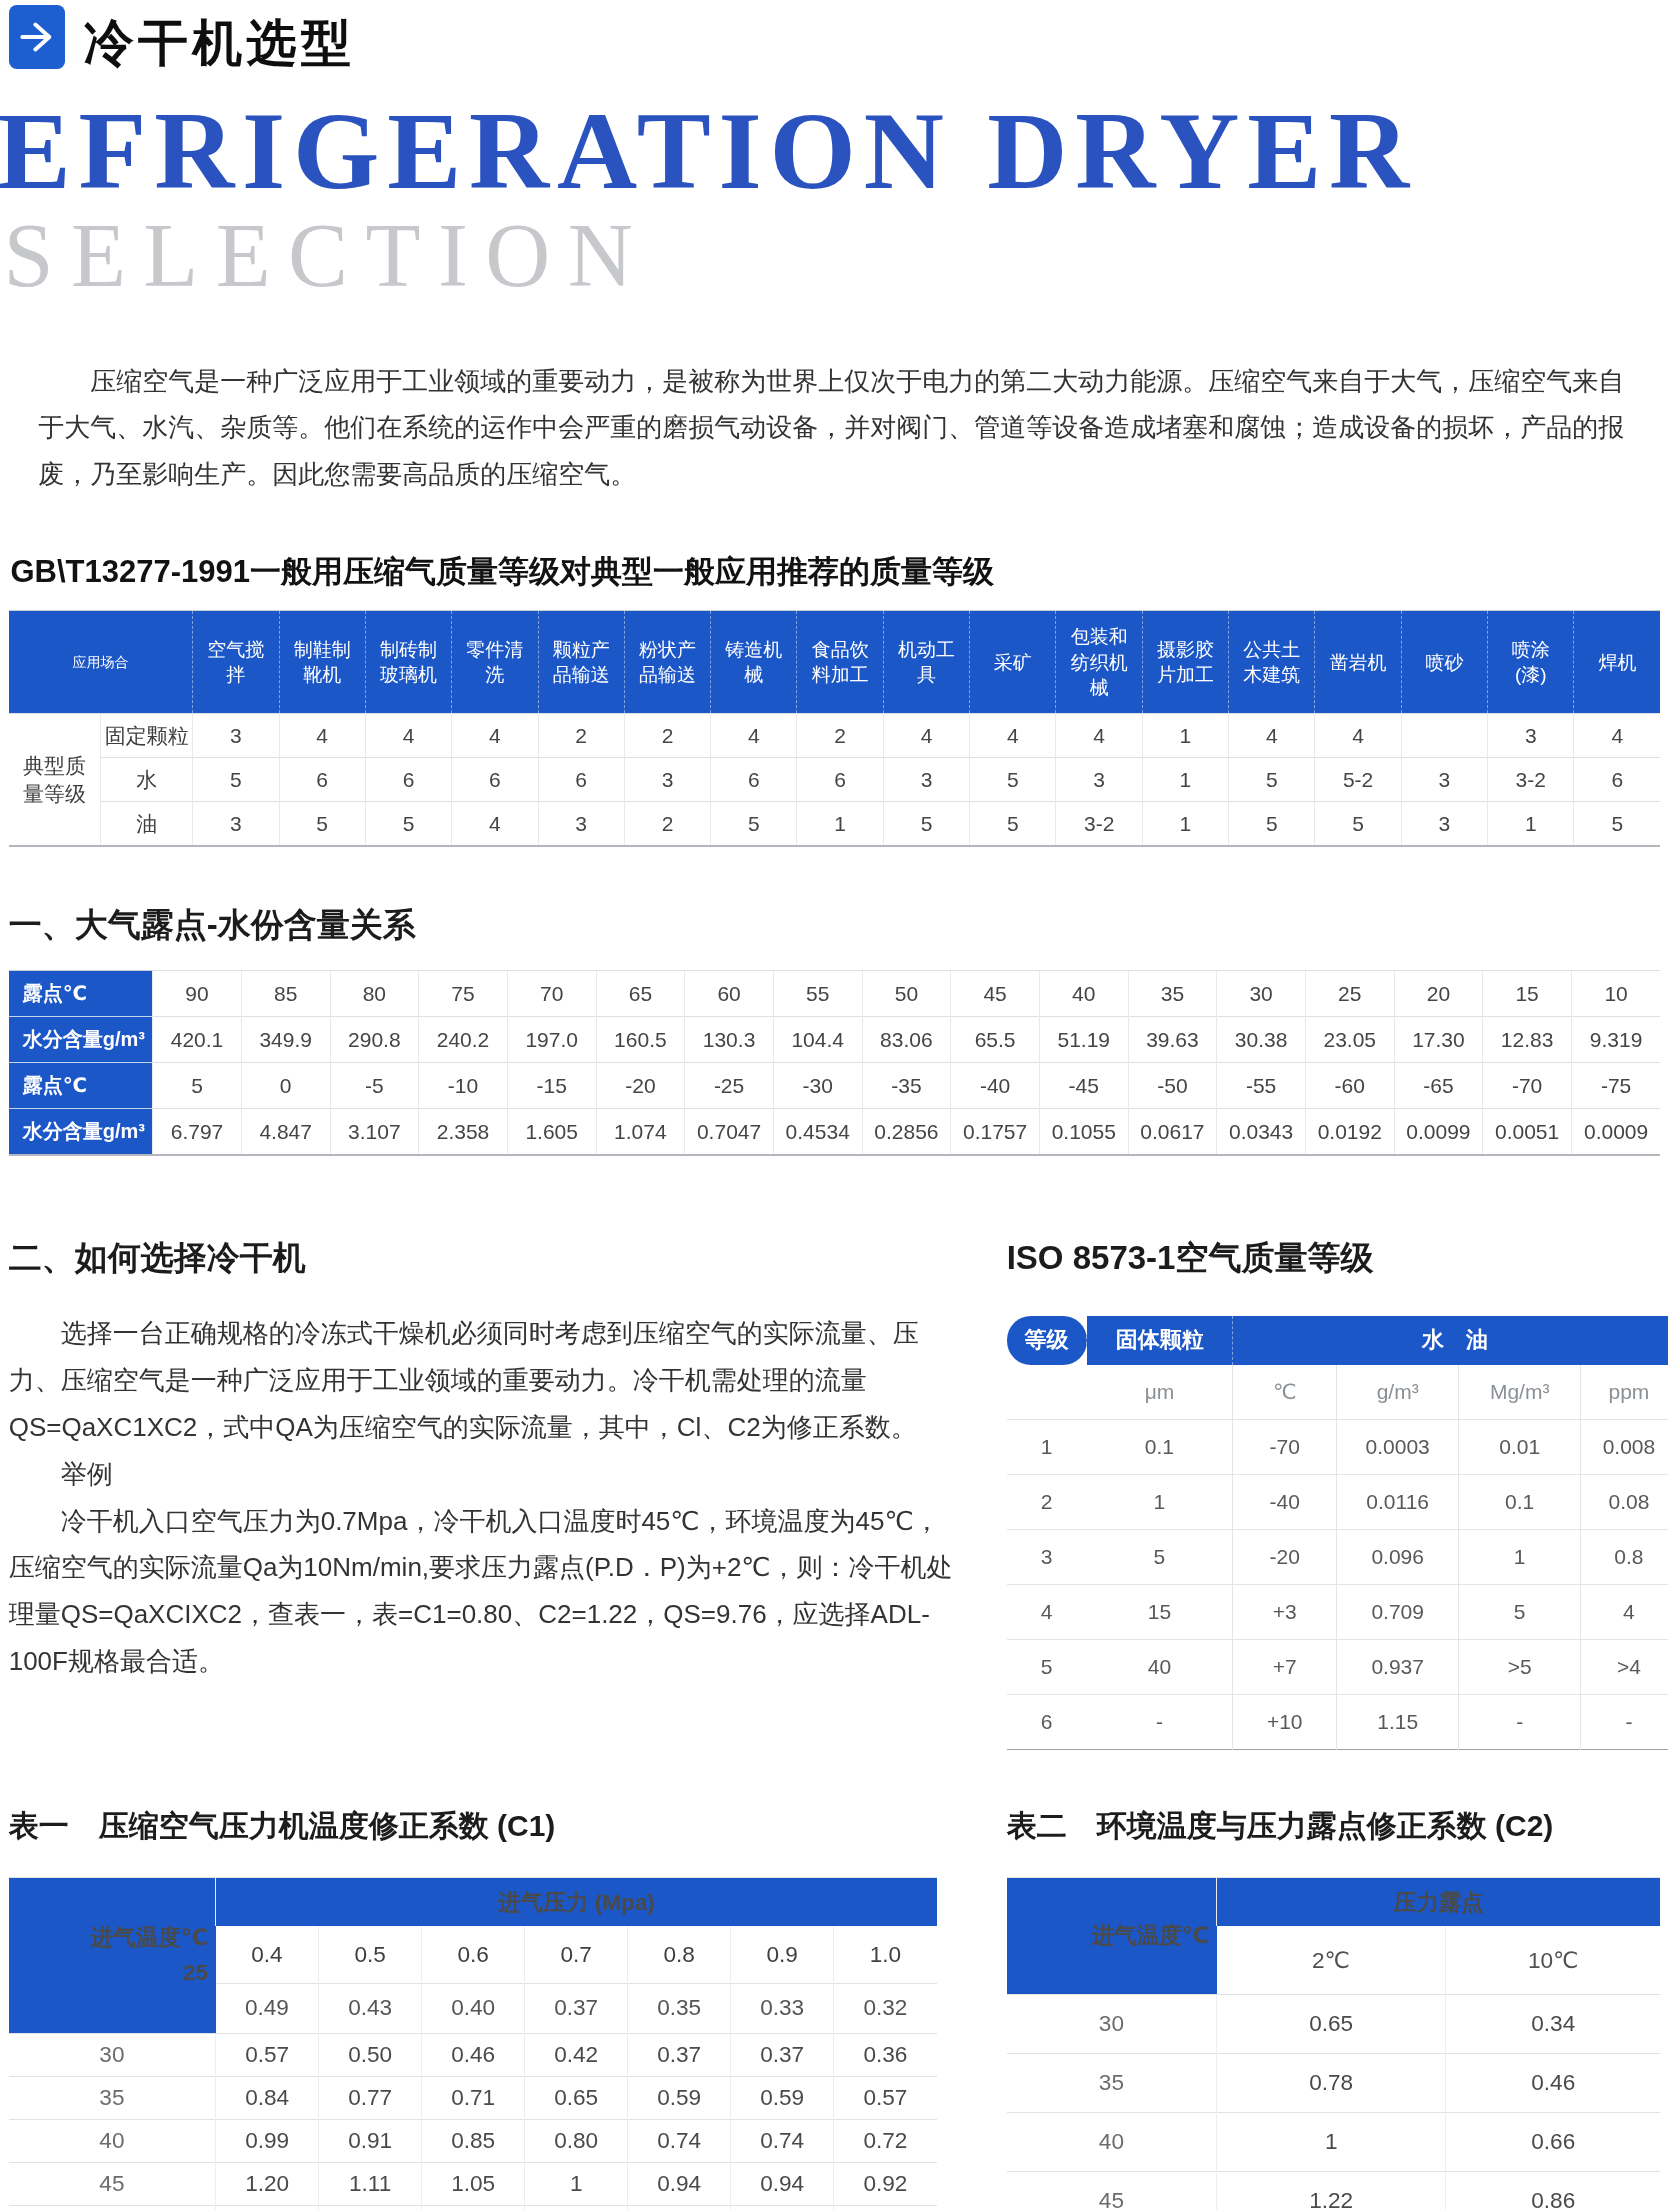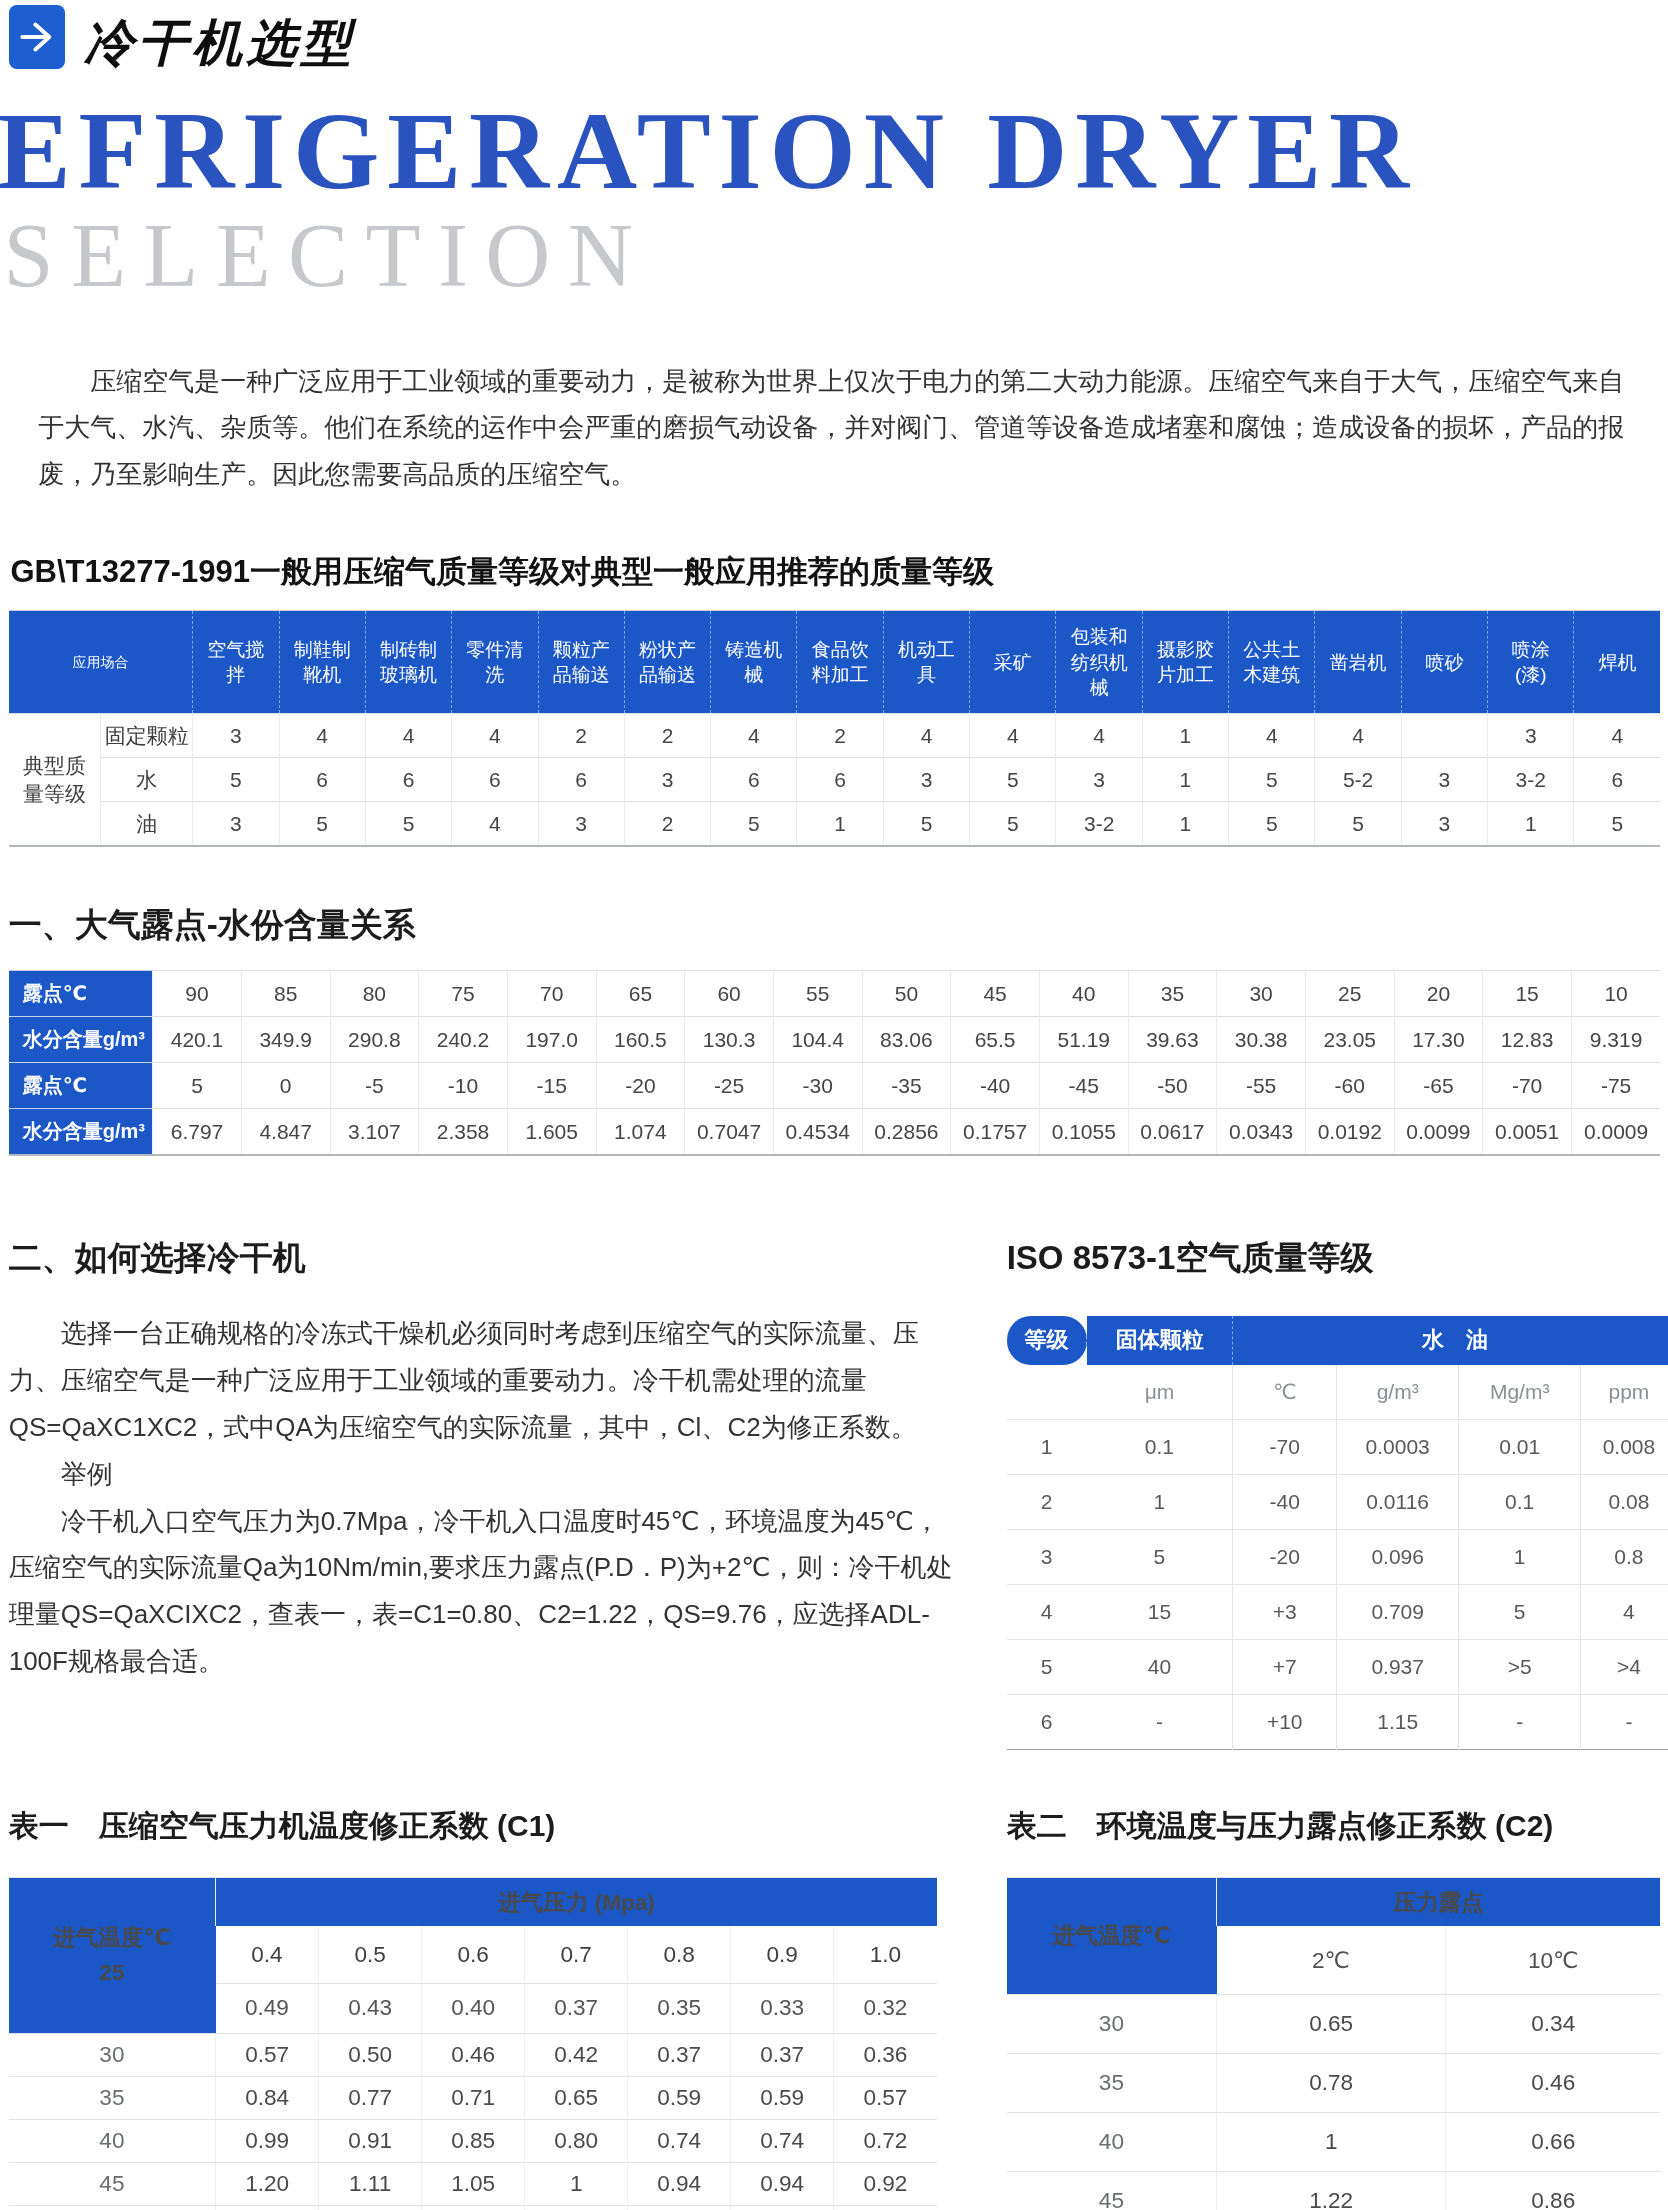--- a/index.html
+++ b/index.html
@@ -14,21 +14,21 @@
     padding: 5.2px 8.7px 0 8.7px;
     overflow: hidden;
   }
   
   .doc-header { display:flex; align-items:flex-start; gap:19px; }
   .hdr-icon {
     width:56px; height:64px; background:#1d5ed0; border-radius:7.8px;
     display:flex; align-items:center; justify-content:center; flex:0 0 auto;
   }
   .hdr-icon svg { width:40px; height:40px; }
-  .hdr-title { font-size:50px; font-weight:700; color:#0e0e0e; letter-spacing:4.3px; margin-top:5.2px;font-style:italic; }
+  .hdr-title { font-size:50px; font-weight:700; color:#0e0e0e; letter-spacing:4.3px; margin-top:5.2px; }
   .title-en {
     font-family:"Liberation Serif","DejaVu Serif",serif;
     font-size:111px; font-weight:700; color:#2b53c0;
     letter-spacing:7.8px; line-height:1.05; margin:15.6px 0 0 -12px; white-space:nowrap;
   }
   .title-sub {
     font-family:"Liberation Serif","DejaVu Serif",serif;
     font-size:90px; font-weight:400; color:#c7c8cc;
     letter-spacing:17.4px; line-height:1.0; margin:1.7px 0 0 -5.2px; white-space:nowrap;
   }
@@ -81,21 +81,21 @@
   .iso-table thead th:first-child { border-left:none;border-radius:24px; }
   .iso-table tbody td { height:55px; font-size:21px; color:#58595b; border-top:0.9px solid #e3e5e8; }
   .iso-table tbody tr.unit-row td { color:#8b9095; border-top:none; }
   .iso-table tbody td + td + td { border-left:0.9px solid #e3e5e8; }
   
   .bottom { margin-top:56px; }
   .tbl-heading { font-size:30px; font-weight:600; color:#1c1c1c; }
   .c1-table { width:928px; table-layout:fixed; margin-top:29.5px; border-bottom:1.7px solid #9aa0a6; }
   .c2-table { width:100%;  table-layout:fixed; margin-top:29.5px; border-bottom:1.7px solid #9aa0a6; }
   .corner-cell {
-    background:#1c57c8; color:#fff; font-size:22.6px; font-weight:600; line-height:1.55; padding:0 7px;
+    background:#1c57c8; color:#fff; font-size:22.6px; font-weight:600; line-height:1.55; padding:0 7px;text-align:right;
   }
   .band-cell { background:#1c57c8; color:#fff; font-size:22.6px; font-weight:600; height:49px; }
   .c1-table td, .c2-table td { font-size:22.6px; color:#4a4a4a; border-top:0.9px solid #e0e2e6; border-left:0.9px solid #eceef1; }
   .c1-table td:first-child, .c2-table td:first-child { border-left:none; }
   .c1-table tr.press-row td { height:57px; color:#3f3f3f; border-top:none; }
   .c1-table tr.row25 td { height:50px; color:#555; }
   .c1-table tr.data-row td { height:43px; }
   .c1-table tr.data-row td.tlabel, .c2-table td.tlabel { color:#6a6d70; }
   .c2-table tr.dp-row td { height:68px; color:#4f5052; border-top:none; }
   .c2-table tr.data-row td { height:59px; }

